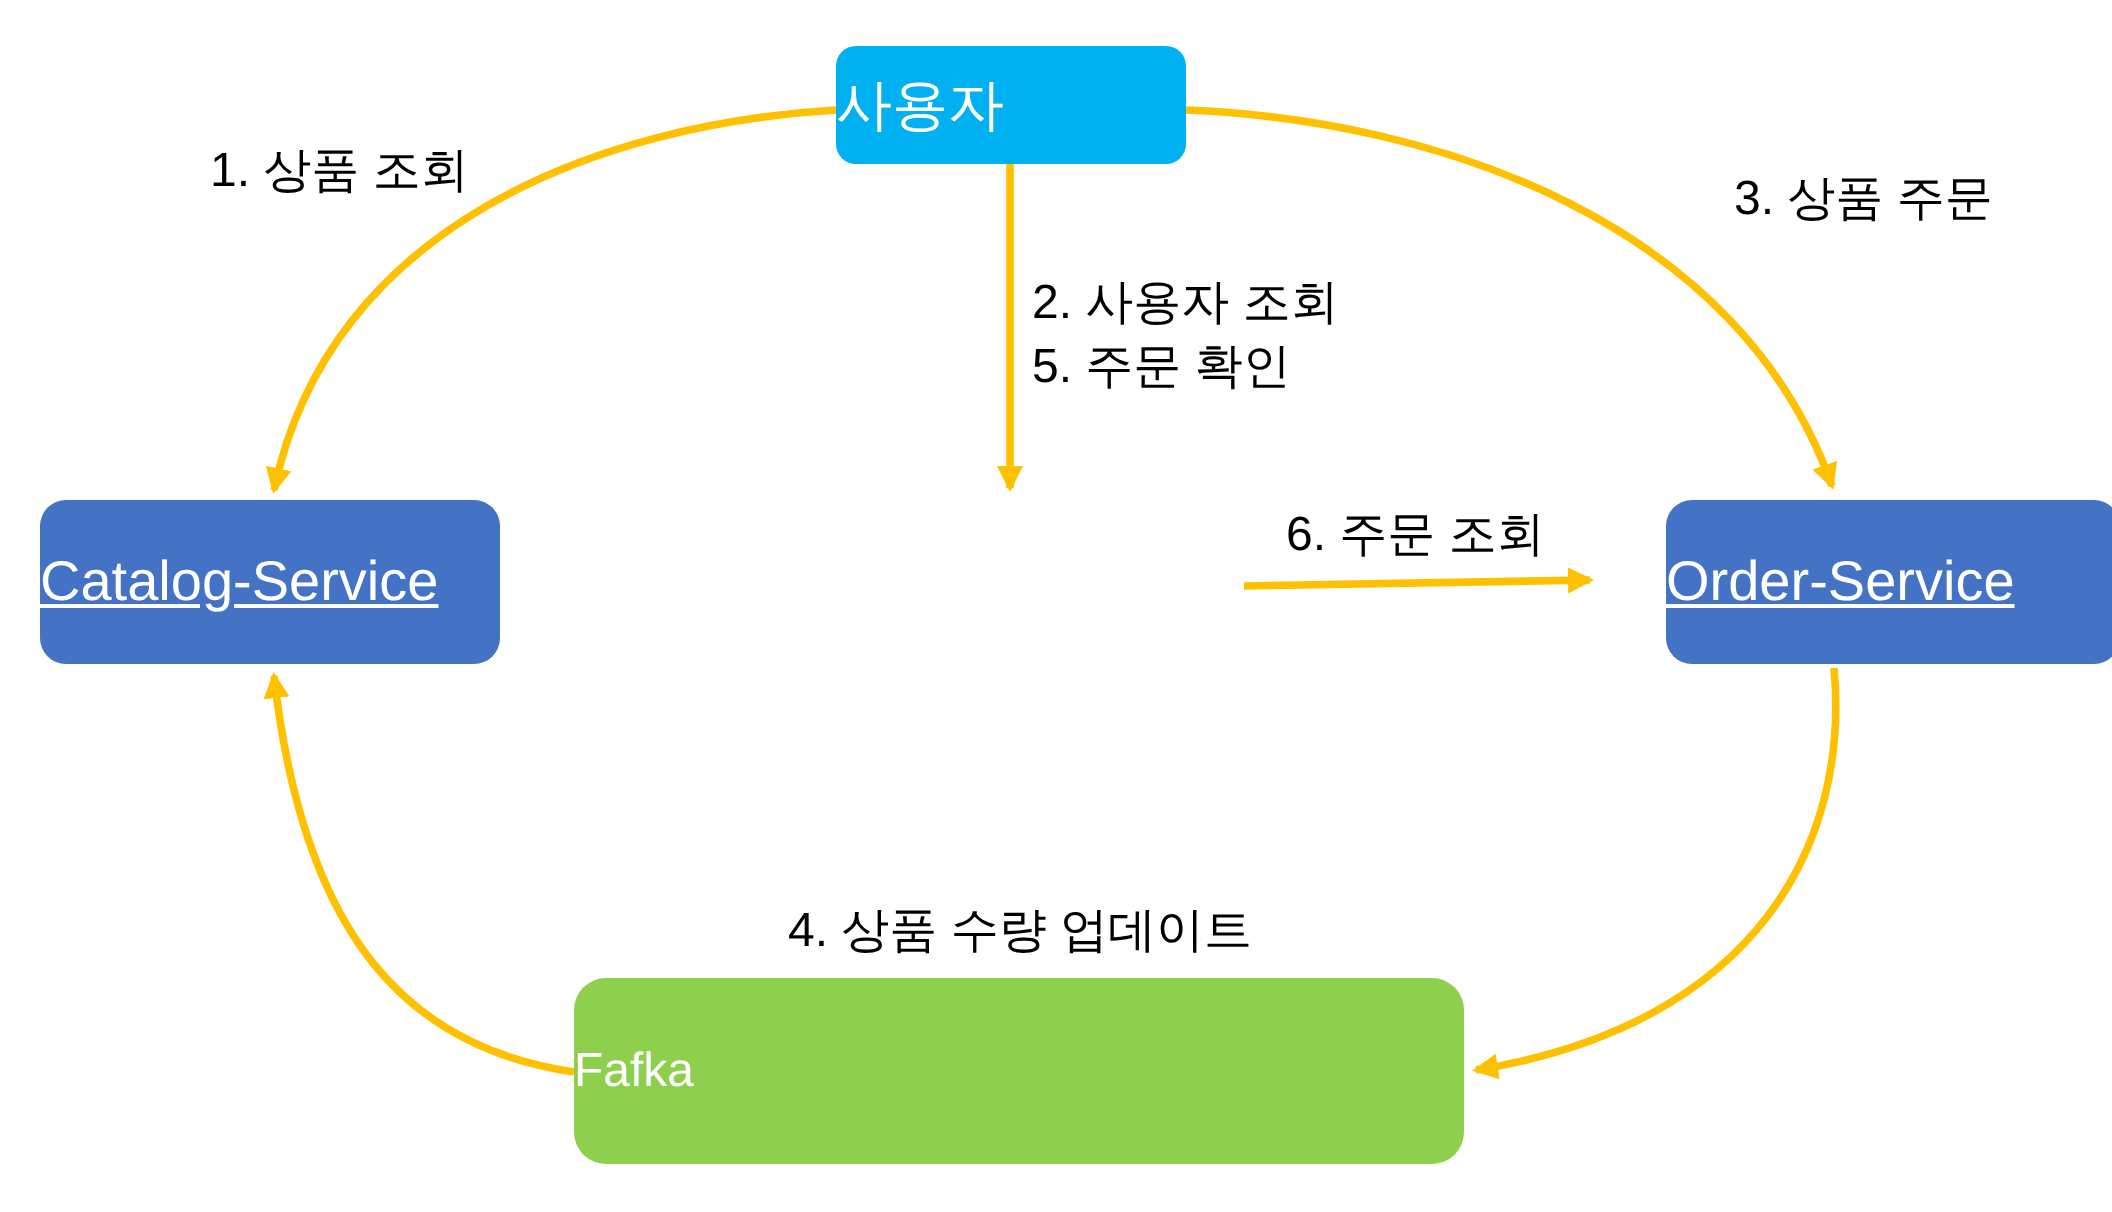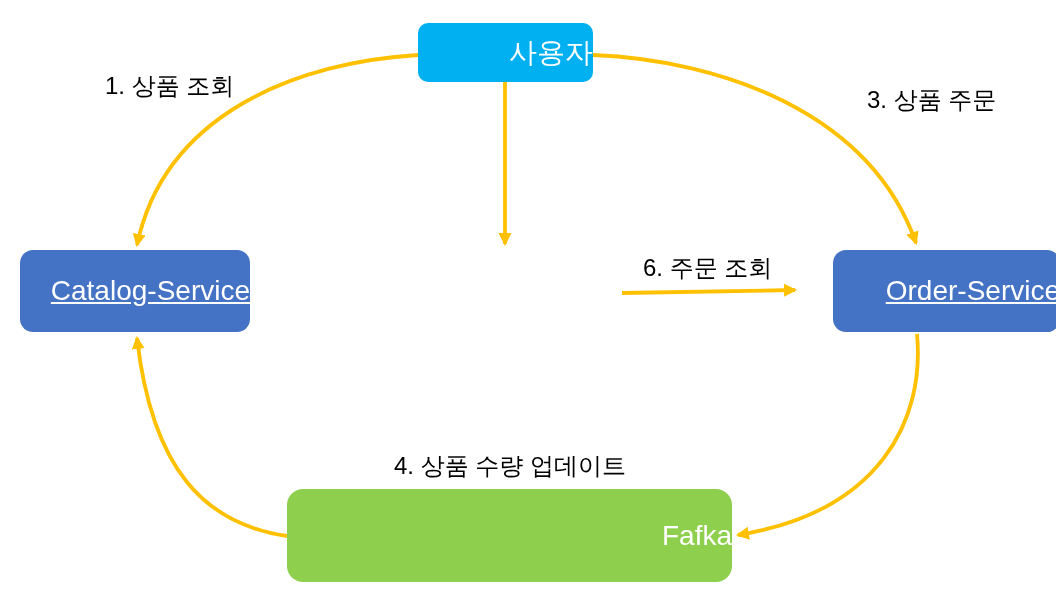--- a/index.html
+++ b/index.html
@@ -17,41 +17,41 @@
     position:relative;
     width:1056px;height:606px;
     background:var(--background);
     overflow:hidden;
   }
   .edges-layer{position:absolute;left:0;top:0;width:1056px;height:606px;}
   .edge{fill:none;stroke:var(--arrow);stroke-width:3.8px;}
   .arrowhead{fill:var(--arrow);}
   .node{
     position:absolute;
-    display:flex;align-items:center;justify-content:flex-end;
+    display:flex;align-items:center;justify-content:flex-start;
     color:var(--node-text);
     text-align:center;
   }
   .node-user{
     left:418px;top:23px;width:175px;height:59px;
     background:var(--user-node);border-radius:10px;
     font-size:28px;
   }
   .node-service{
     background:var(--service-node);border-radius:13px;
     font-size:28px;
     text-decoration:underline;
   }
   .node-catalog{left:20px;top:250px;width:230px;height:82px;}
   .node-user-service{left:390px;top:251px;width:230px;height:81px;}
   .node-order{left:833px;top:250px;width:227px;height:82px;}
   .node-kafka{
     left:287px;top:489px;width:445px;height:93px;
     background:var(--kafka-node);border-radius:16px;
-    font-size:28px;
+    font-size:24px;
   }
   .edge-label{
     position:absolute;
     color:var(--label-text);
     font-size:24px;
     white-space:nowrap;
     line-height:32px;
   }
   .label-step1{left:105px;top:70px;}
   .label-step2-5{left:516px;top:136px;}
@@ -90,20 +90,24 @@
   <div class="node node-service node-order">
     <span>Order-Service</span>
   </div>
 
   <div class="node node-kafka">
     <span>Fafka</span>
   </div>
 
   <div class="edge-label label-step1">1. 상품 조회</div>
 
+  <div class="edge-label label-step2-5">
+    <div>2. 사용자 조회</div>
+    <div>5. 주문 확인</div>
+  </div>
 
   <div class="edge-label label-step3">3. 상품 주문</div>
 
   <div class="edge-label label-step6">6. 주문 조회</div>
 
   <div class="edge-label label-step4">4. 상품 수량 업데이트</div>
 
 </div>
 
 </body></html>

